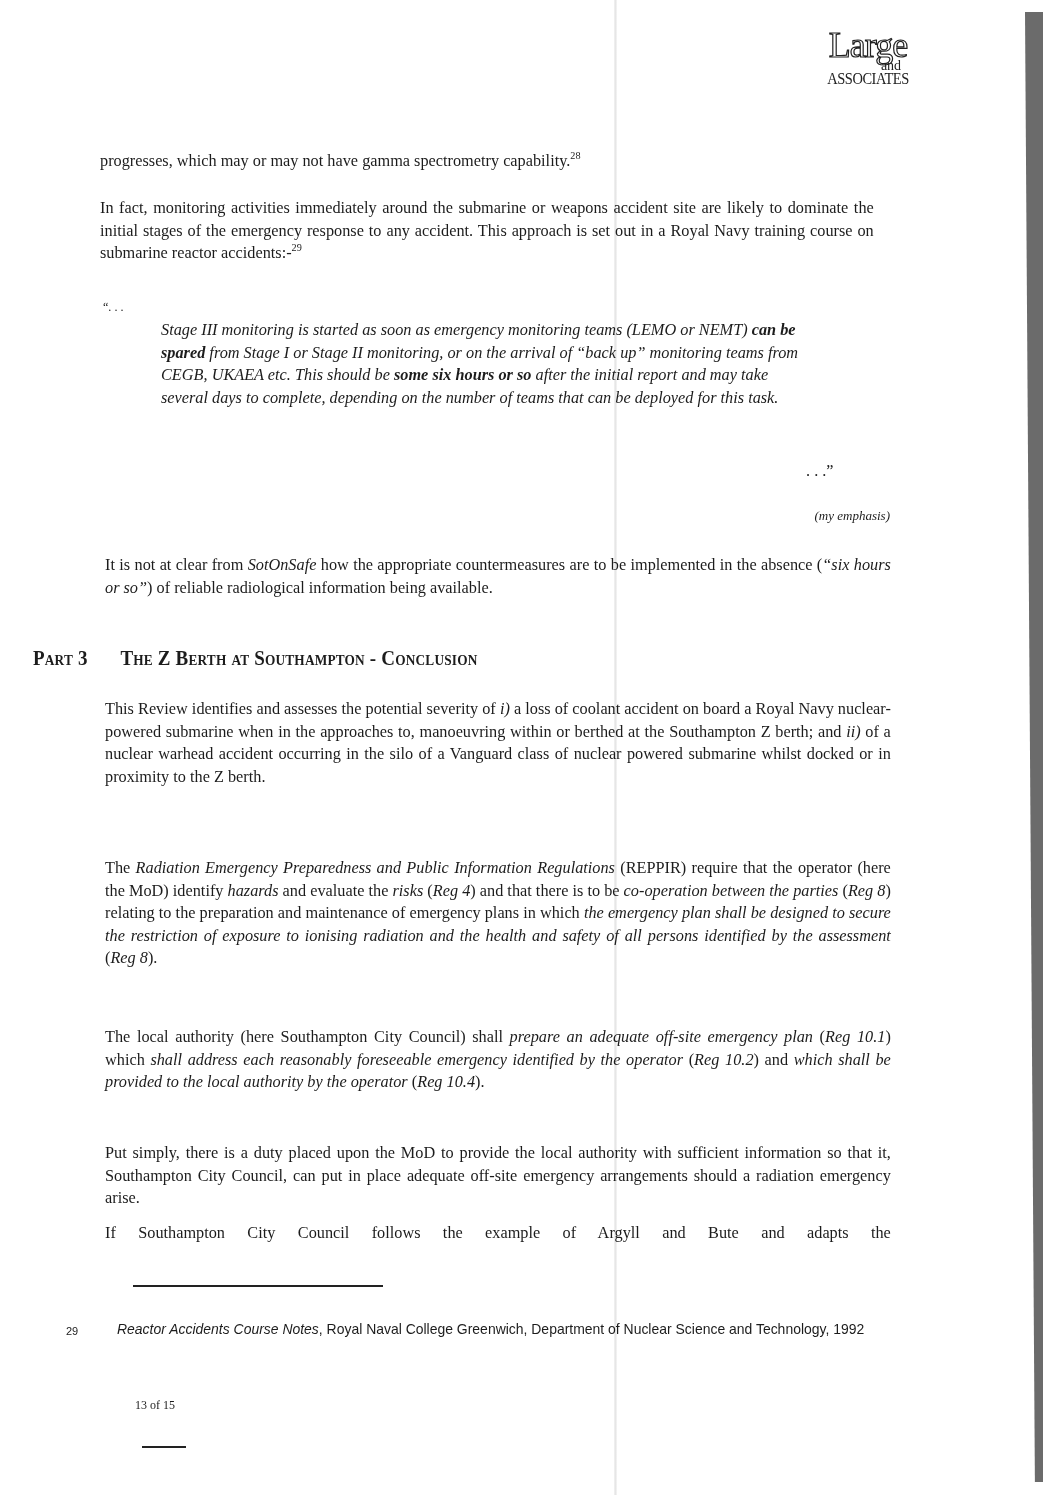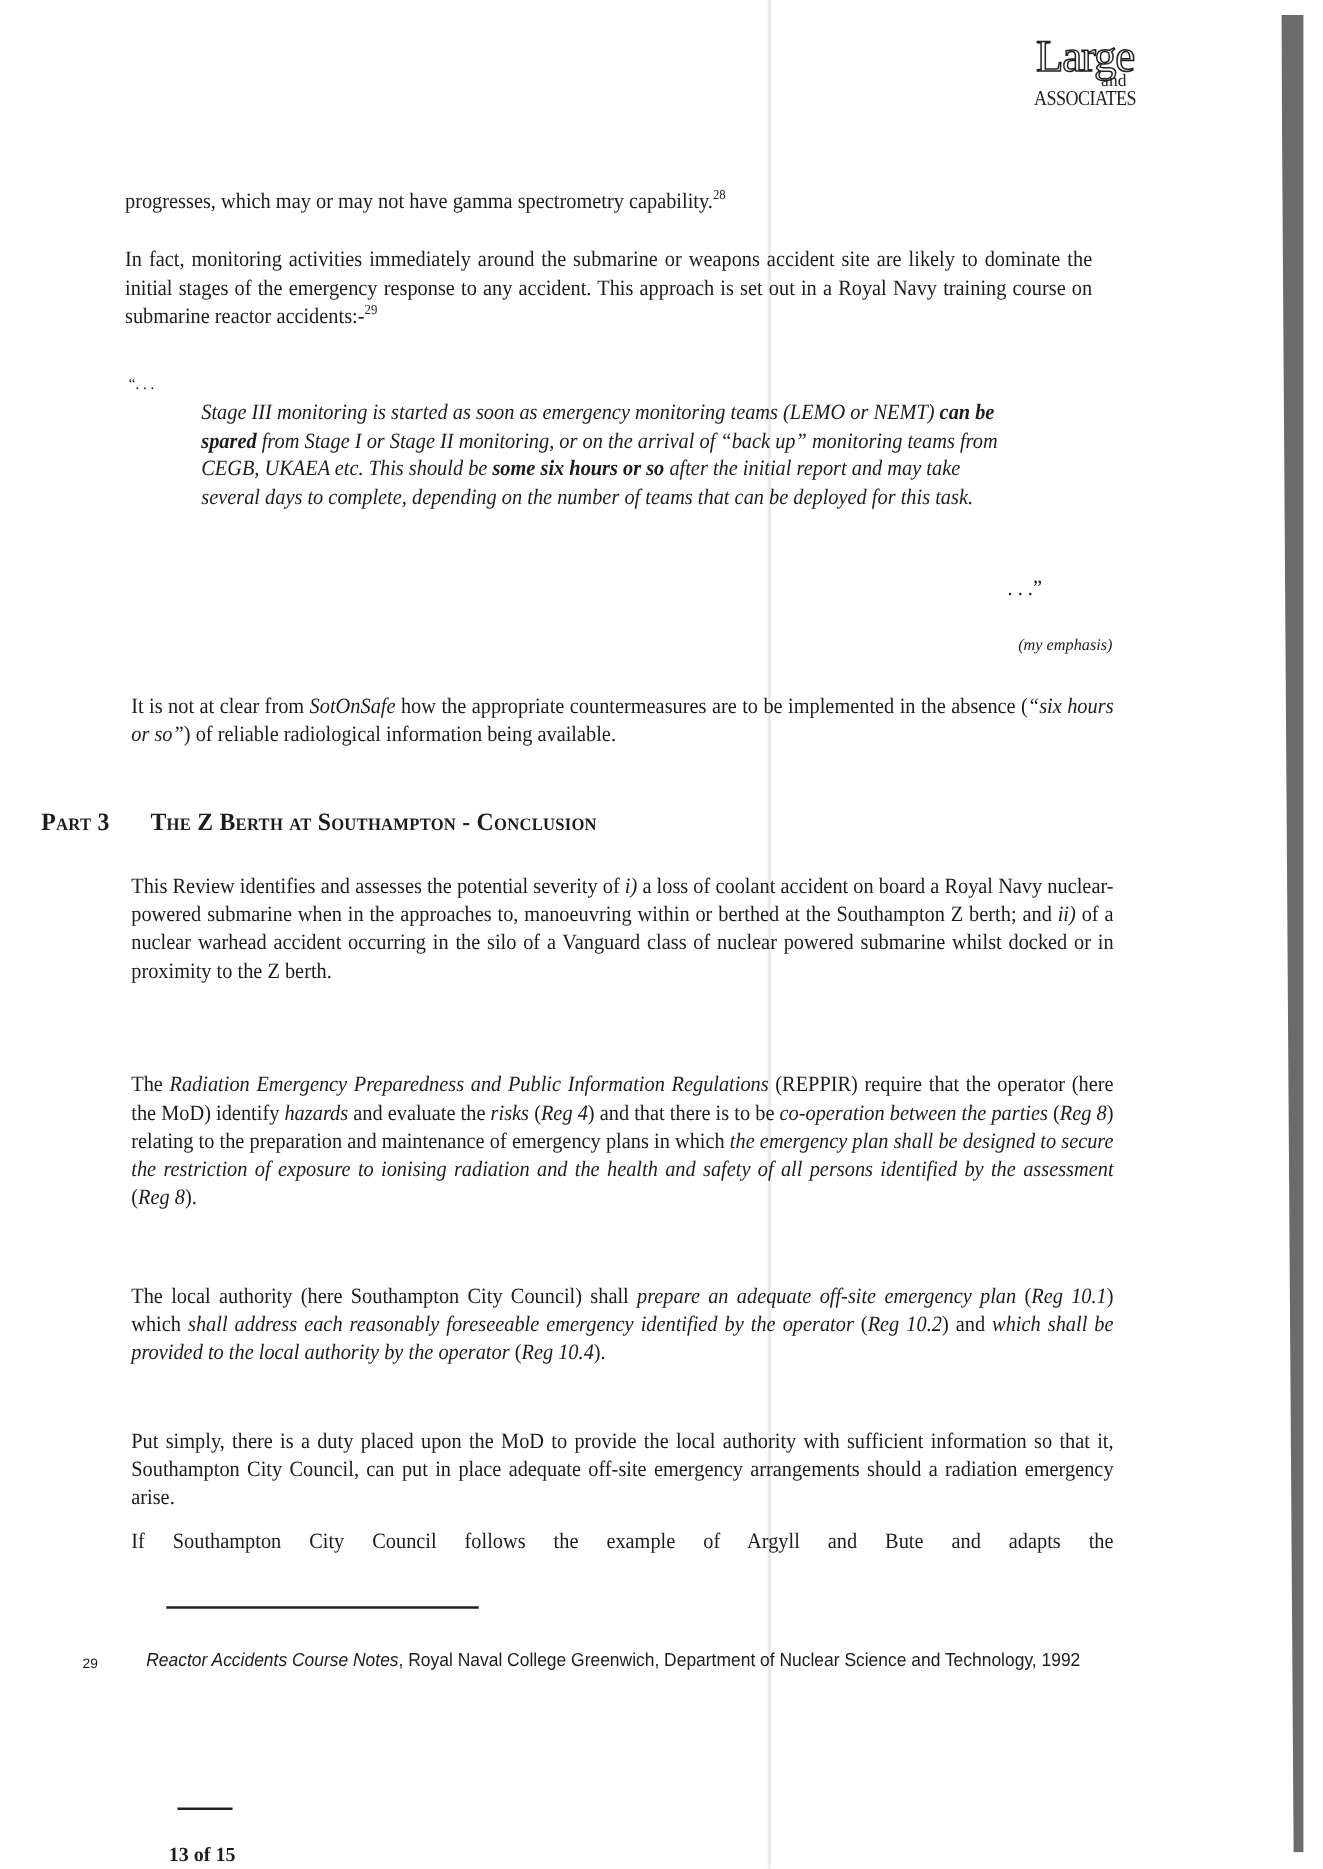--- a/index.html
+++ b/index.html
@@ -42,21 +42,21 @@
     transform: scaleX(0.95); transform-origin: left top;
   }
   .heading .num { display: inline-block; width: 92px; }
   .sep1 { position: absolute; left: 133px; top: 1285px; width: 250px; height: 1.5px; background: #222; }
   .sep2 { position: absolute; left: 142px; top: 1446px; width: 44px; height: 1.5px; background: #222; }
   .fn-num { position: absolute; left: 66px; top: 1325px; font-size: 11px; font-family: "Liberation Sans", sans-serif; }
   .fn {
     position: absolute; left: 117px; top: 1319px; width: 820px; font-size: 15px; line-height: 20px;
     font-family: "Liberation Sans", sans-serif; transform: scaleX(0.93); transform-origin: left top;
   }
-  .pageno { position: absolute; left: 135px; top: 1476px; font-size: 16px; font-weight: bold; }
+  .pageno { position: absolute; left: 135px; top: 1398px; font-size: 12px; }
   .ell { position: absolute; }
 </style>
 </head>
 <body>
 
 <div class="fold"></div>
 <div class="edge-bar"></div>
 
 <div class="logo">
   <div class="logo-large">Large</div>

